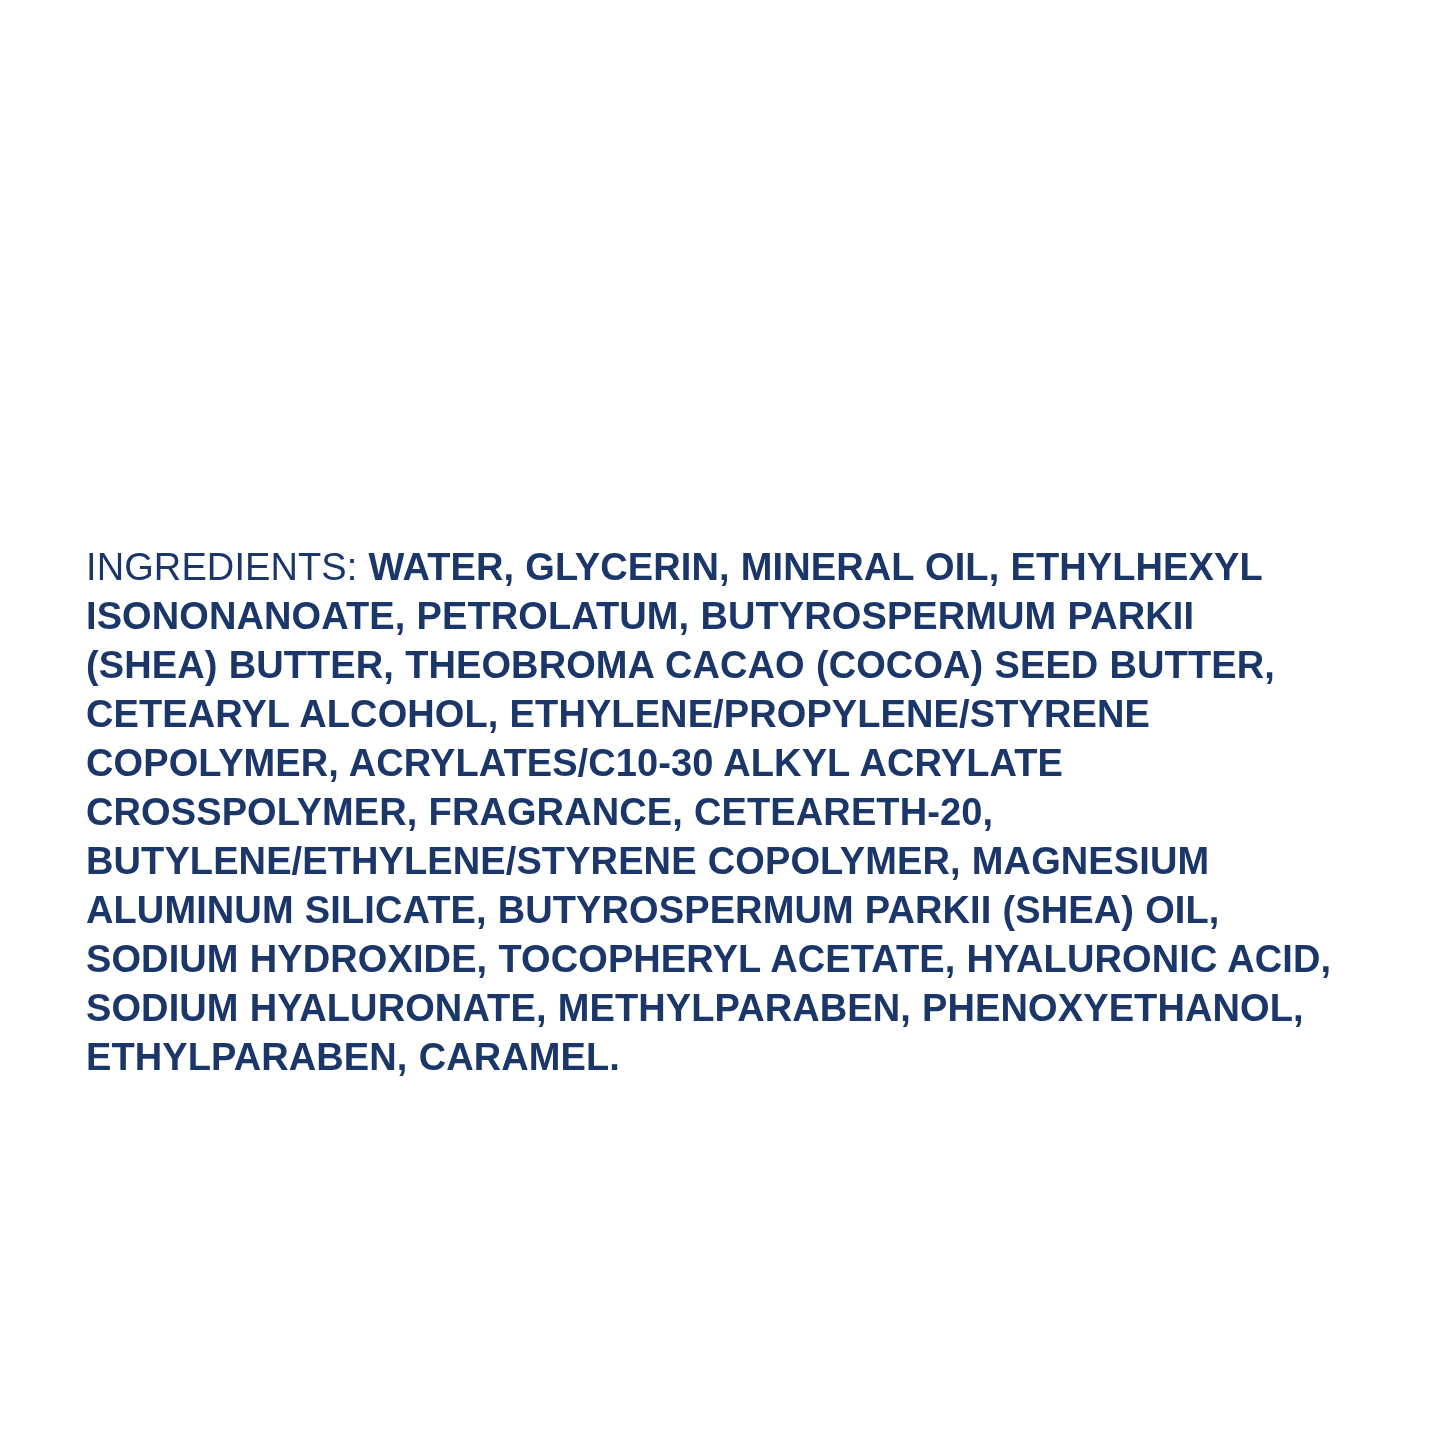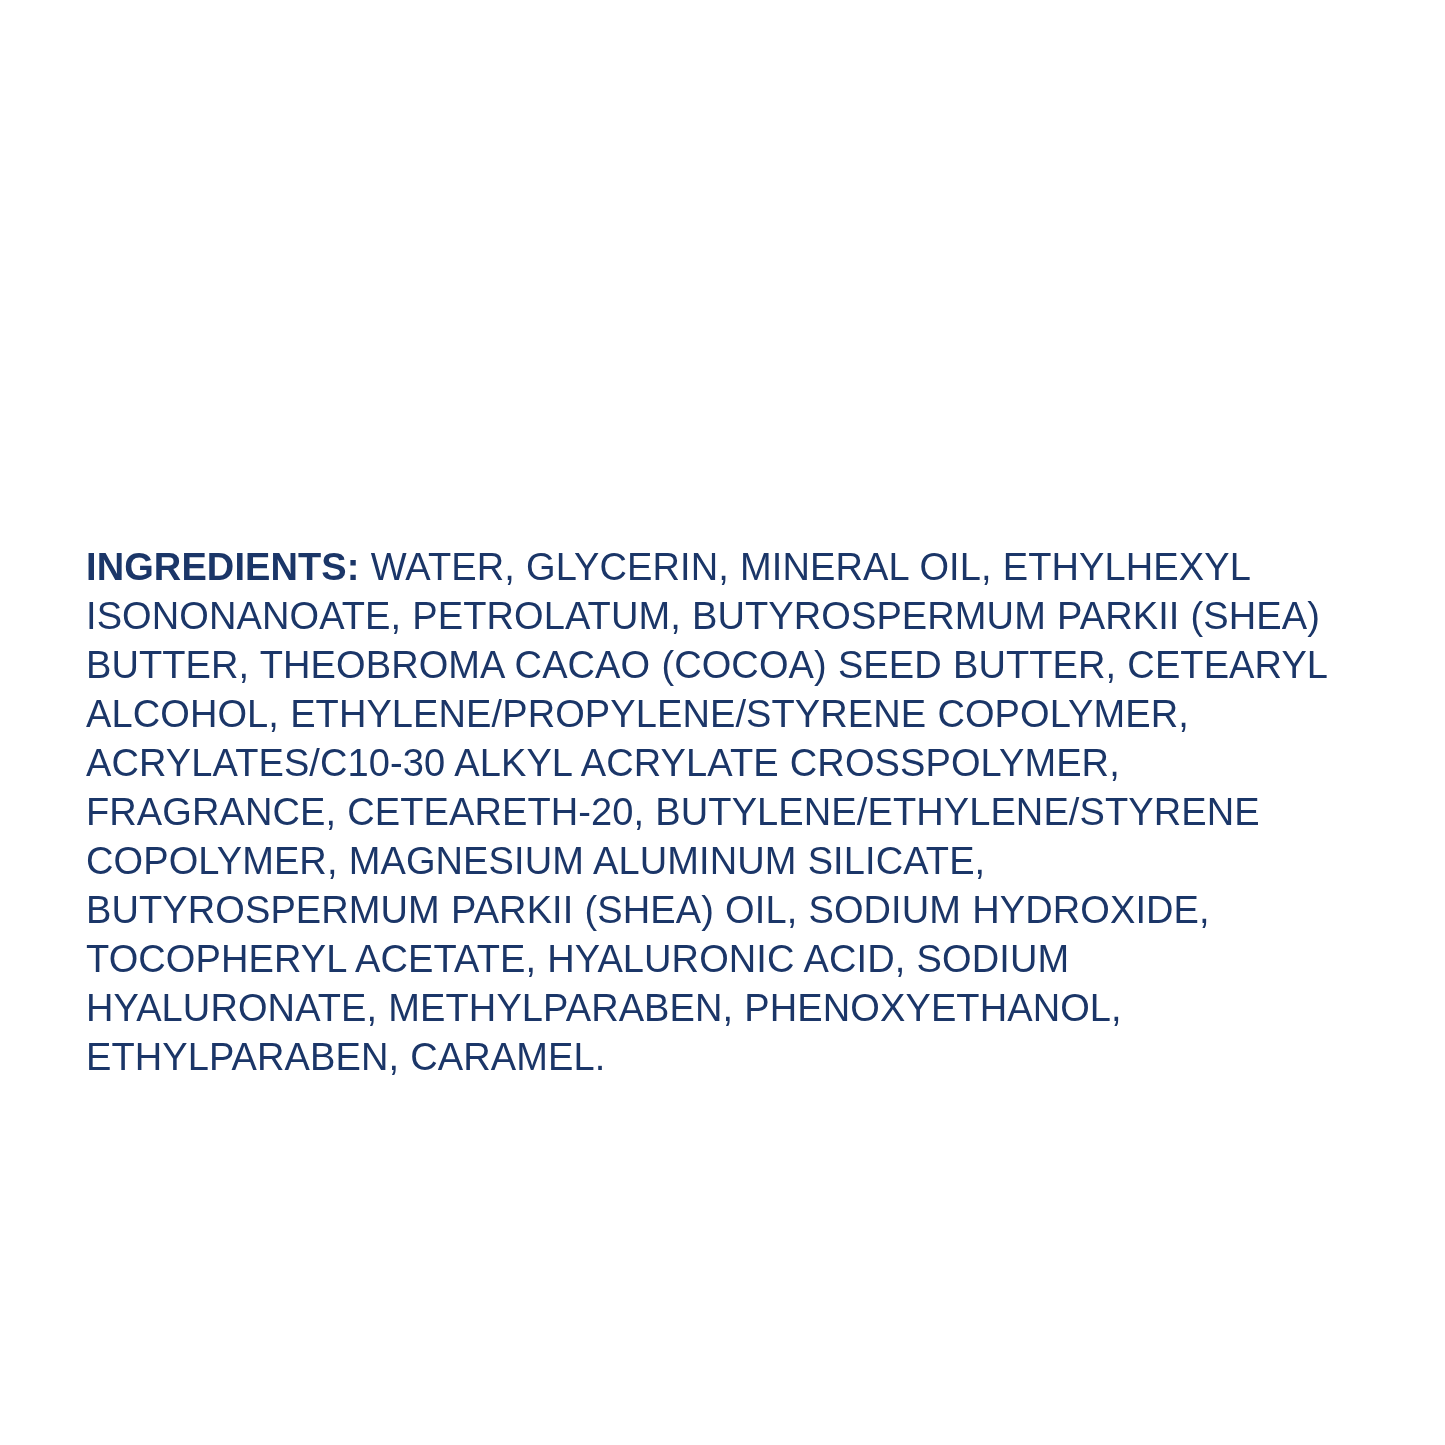--- a/index.html
+++ b/index.html
@@ -27,24 +27,24 @@
     color: #1b3668;
     font-family: "Liberation Sans Narrow", "Liberation Sans", sans-serif;
     font-size: 38px;
     line-height: 49px;
     letter-spacing: 0.1px;
     text-align: left;
     white-space: pre-wrap;
     word-spacing: 0.5px;
   }
   .ingredients-heading {
-    font-weight: bold;
+    font-weight: normal;
   }
   .ingredients-body {
-    font-weight: normal;
+    font-weight: bold;
   }
 </style>
 </head>
 <body>
 
 <div class="page">
   <p class="ingredients-block"><span class="ingredients-heading">INGREDIENTS:</span><span class="ingredients-body"> WATER, GLYCERIN, MINERAL OIL, ETHYLHEXYL ISONONANOATE, PETROLATUM, BUTYROSPERMUM PARKII (SHEA) BUTTER, THEOBROMA CACAO (COCOA) SEED BUTTER, CETEARYL ALCOHOL, ETHYLENE/PROPYLENE/STYRENE COPOLYMER, ACRYLATES/C10-30 ALKYL ACRYLATE CROSSPOLYMER, FRAGRANCE, CETEARETH-20, BUTYLENE/ETHYLENE/STYRENE COPOLYMER, MAGNESIUM ALUMINUM SILICATE, BUTYROSPERMUM PARKII (SHEA) OIL, SODIUM HYDROXIDE, TOCOPHERYL ACETATE, HYALURONIC ACID, SODIUM HYALURONATE, METHYLPARABEN, PHENOXYETHANOL, ETHYLPARABEN, CARAMEL.</span></p>
 </div>
 
 </body></html>

